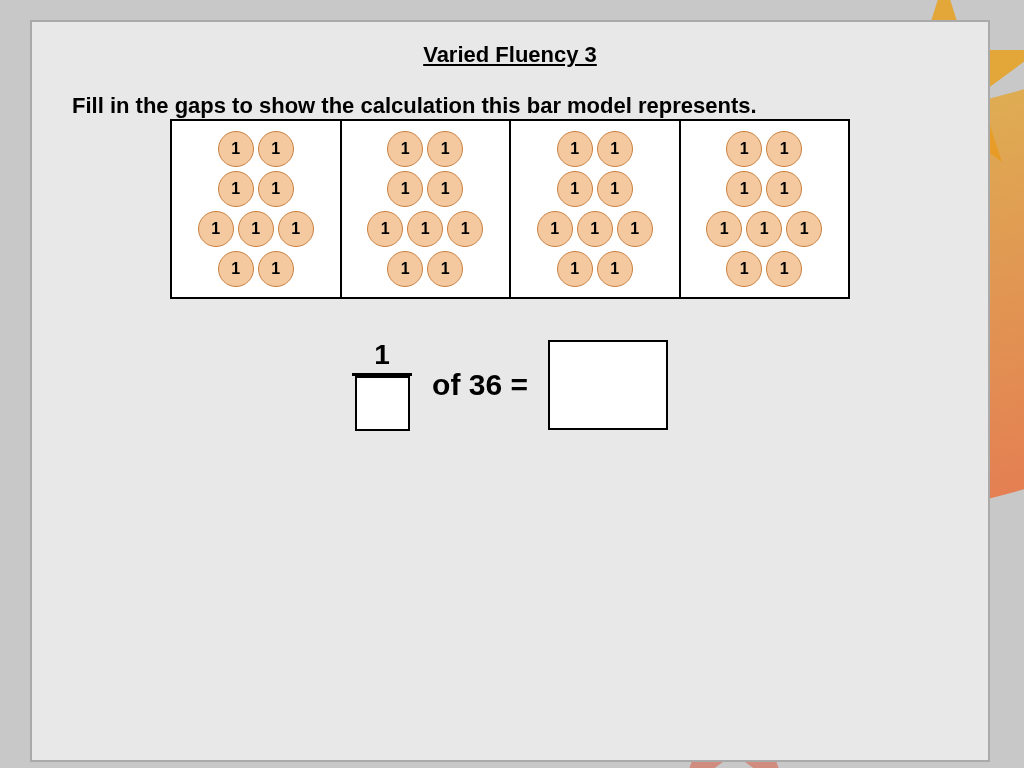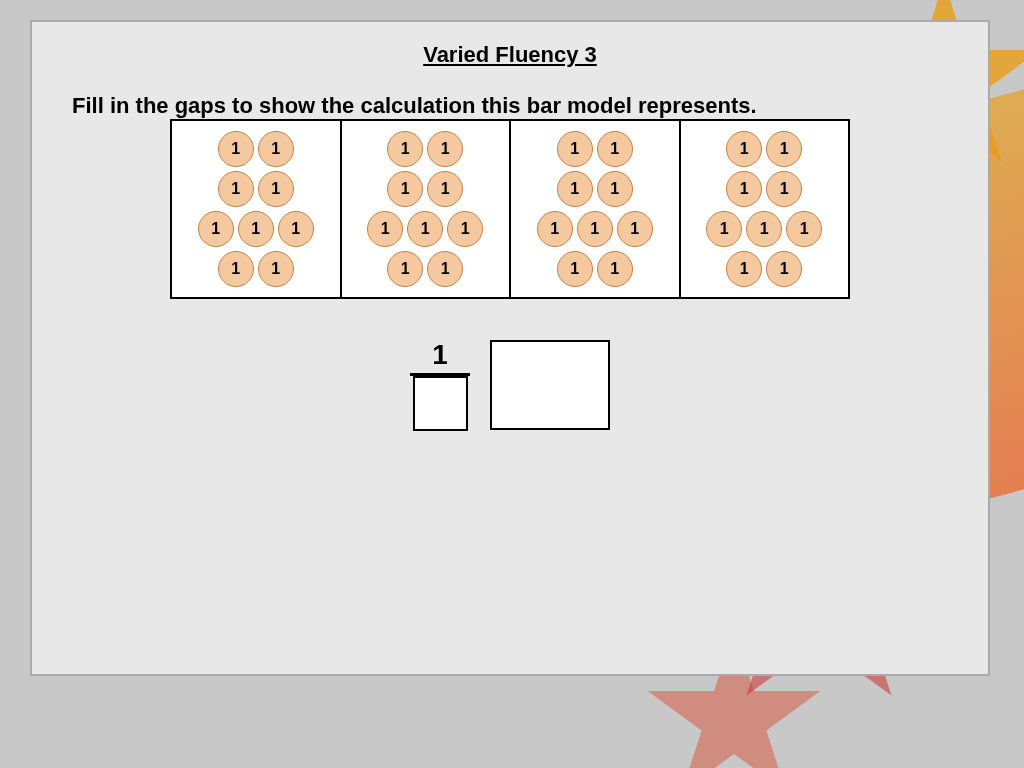--- a/index.html
+++ b/index.html
@@ -54,21 +54,21 @@
       width: 180px; height: 180px;
       background: #dd3311;
       clip-path: polygon(50% 0%, 61% 35%, 98% 35%, 68% 57%, 79% 91%, 50% 70%, 21% 91%, 32% 57%, 2% 35%, 39% 35%);
       opacity: 0.4;
     }
 
     .main-card {
       position: absolute;
       top: 20px; left: 30px;
       width: 960px;
-      height: 656px;
+      height: 742px;
       background: #e8e8e8;
       border: 2px solid #aaa;
       z-index: 1;
       padding: 20px 30px;
     }
 
     .title {
       text-align: center;
       font-size: 22px;
       font-weight: bold;
@@ -278,18 +278,19 @@
   </div>
 
   <div class="fraction-area">
 
     <div style="display:flex; flex-direction:column; align-items:center;">
       <div class="fraction-numerator">1</div>
       <div class="fraction-line"></div>
       <div class="fraction-denominator-box"></div>
     </div>
 
+    <div class="of-36-text">of 36 =</div>
 
     <div class="answer-box"></div>
 
   </div>
 
 </div>
 
 </body></html>

